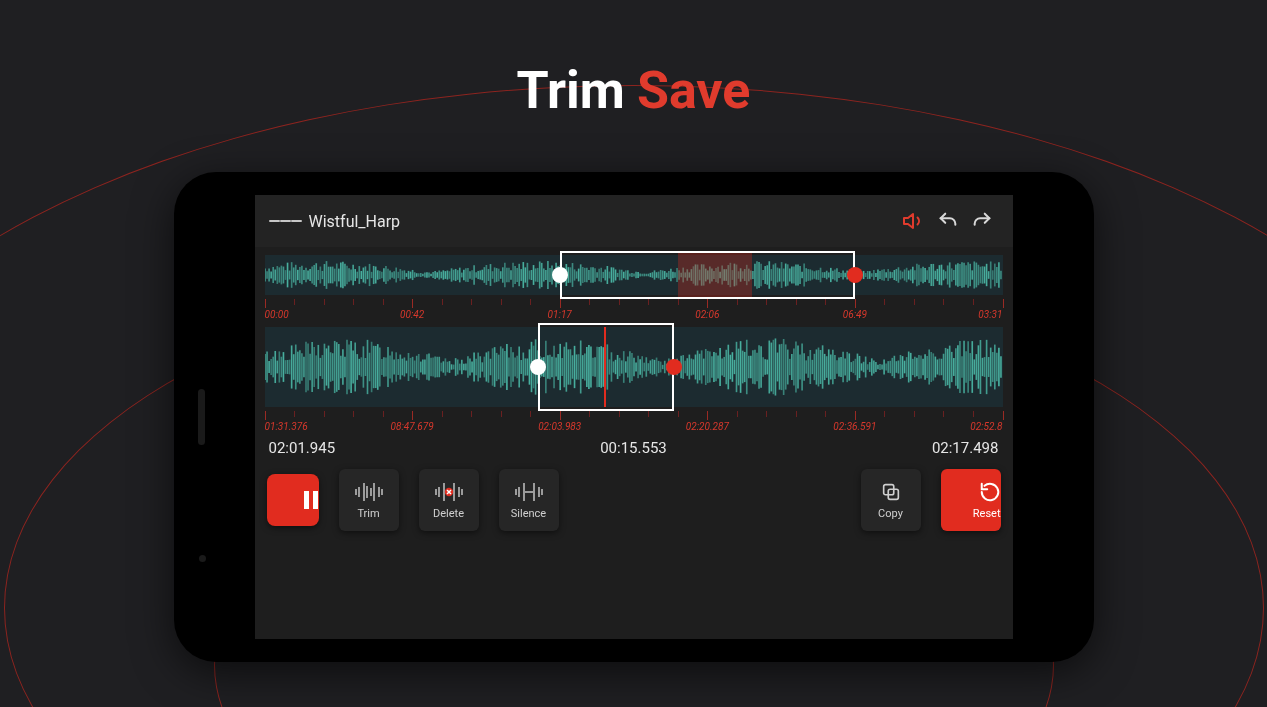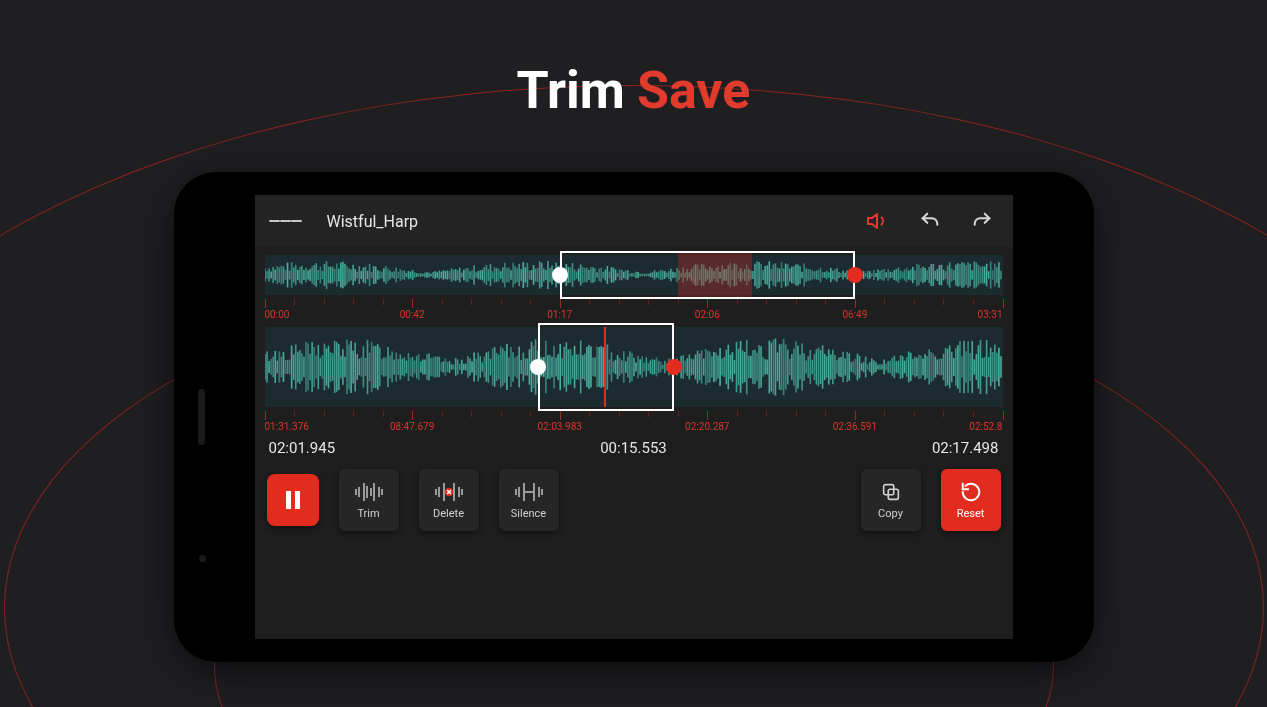--- a/index.html
+++ b/index.html
@@ -75,21 +75,20 @@
     position: relative;
     overflow: hidden;
   }
 
   .toolbar {
     height: 52px;
     background: #232323;
     display: flex;
     align-items: center;
     padding: 0 14px;
-    gap: 18px;
   }
   .toolbar .title { color: #e6e6e6; font-size: 16px; margin-left: 6px; }
   .toolbar-spacer { flex: 1; }
   .icon-btn {
     width: 34px; height: 34px;
     display: flex; align-items: center; justify-content: center;
     cursor: pointer;
   }
   .menu-icon div { width: 20px; height: 2px; background: #c7c7c7; margin: 2px 0; border-radius: 1px; }
   svg { display: block; }
@@ -129,20 +128,21 @@
     position: absolute;
     top: 0; bottom: 0;
     width: 2px;
     background: #e12c1f;
   }
 
   .ticks {
     position: relative;
     height: 26px;
     margin-top: 4px;
+    font-style: italic;
   }
   .tick {
     position: absolute;
     top: 0;
     width: 1px; height: 6px;
     background: #6a2020;
   }
   .tick.big { height: 9px; background: #9a2a24; }
   .tick-label {
     position: absolute;
@@ -173,21 +173,21 @@
     border-radius: 6px;
     background: #262626;
     display: flex;
     flex-direction: column;
     align-items: center;
     justify-content: center;
     gap: 4px;
     box-shadow: 0 2px 6px rgba(0,0,0,0.5);
     cursor: pointer;
   }
-  .btn.red { background: #e12c1f; }
+  .btn.red { background: #e12c1f; align-items: flex-end; }
   .btn .btn-ico { height: 22px; display: flex; align-items: center; justify-content: center; }
   .btn .btn-lbl { font-size: 11px; color: #d0d0d0; }
   .btn.red .btn-lbl { color: #fff; }
   .btn.play { width: 52px; height: 52px; align-self: center; border-radius: 8px; }
 </style>
 </head>
 <body>
 
 <div class="ring ring1"></div>
 <div class="ring ring2"></div>

